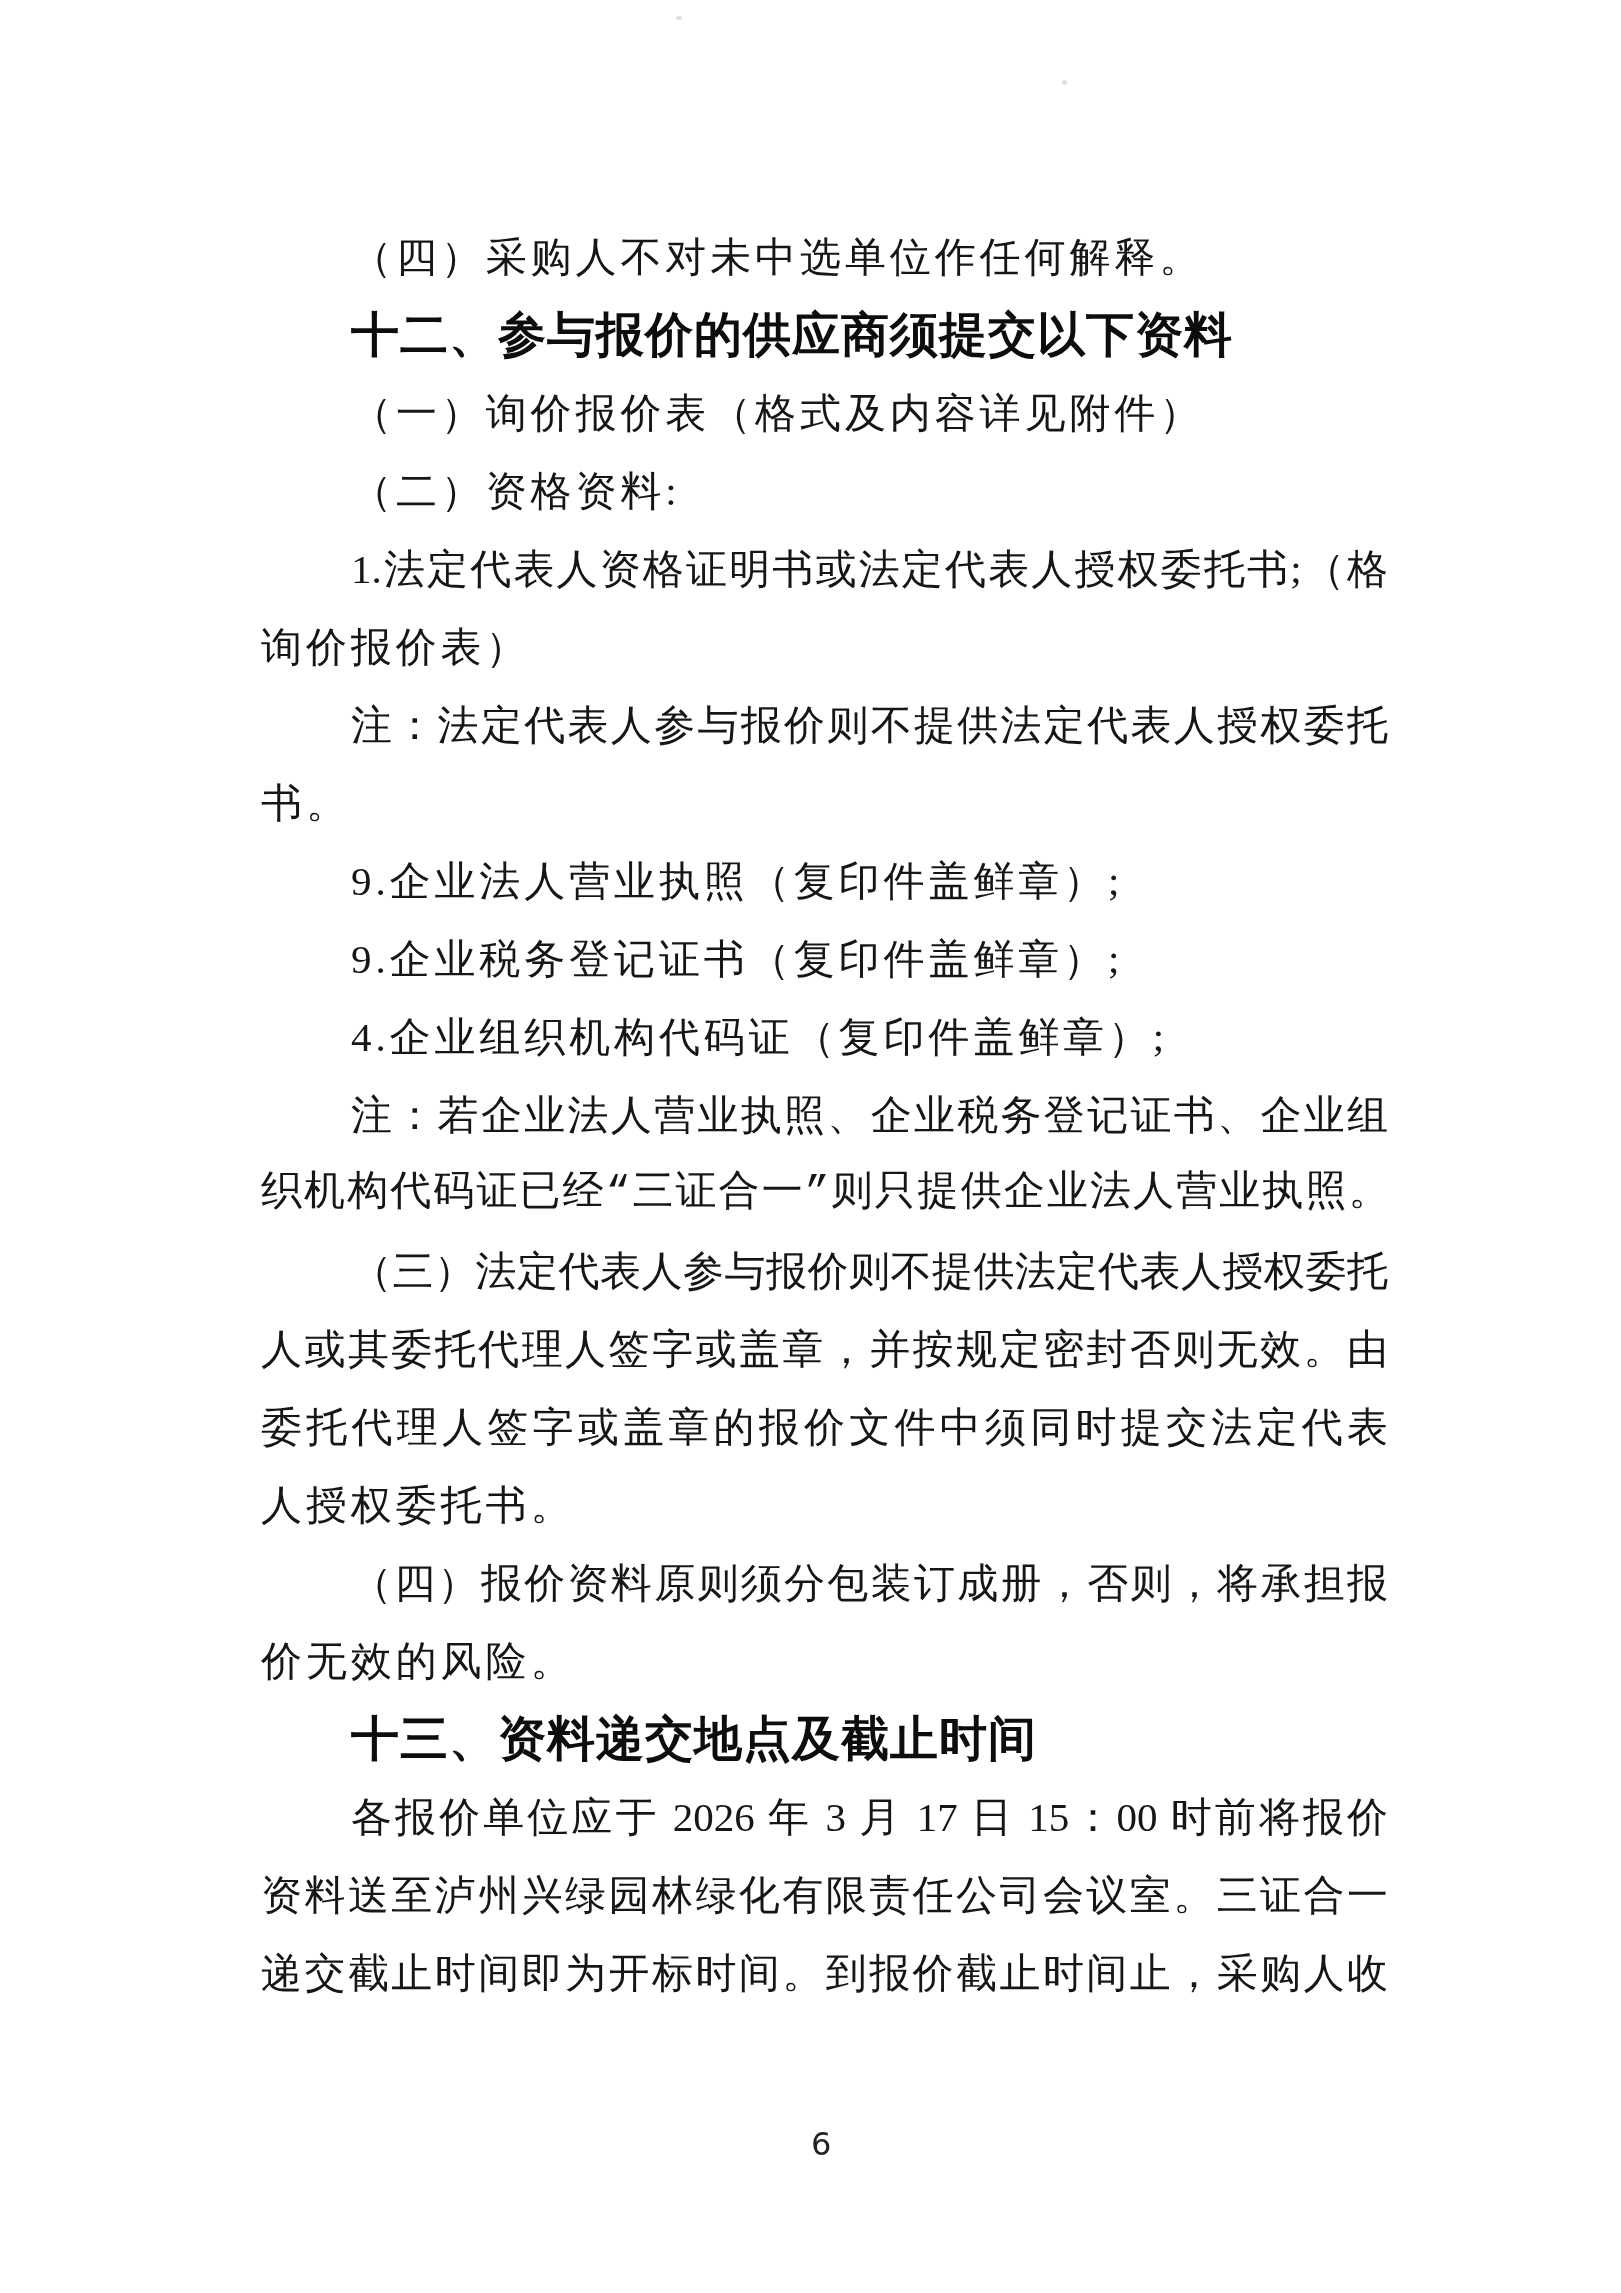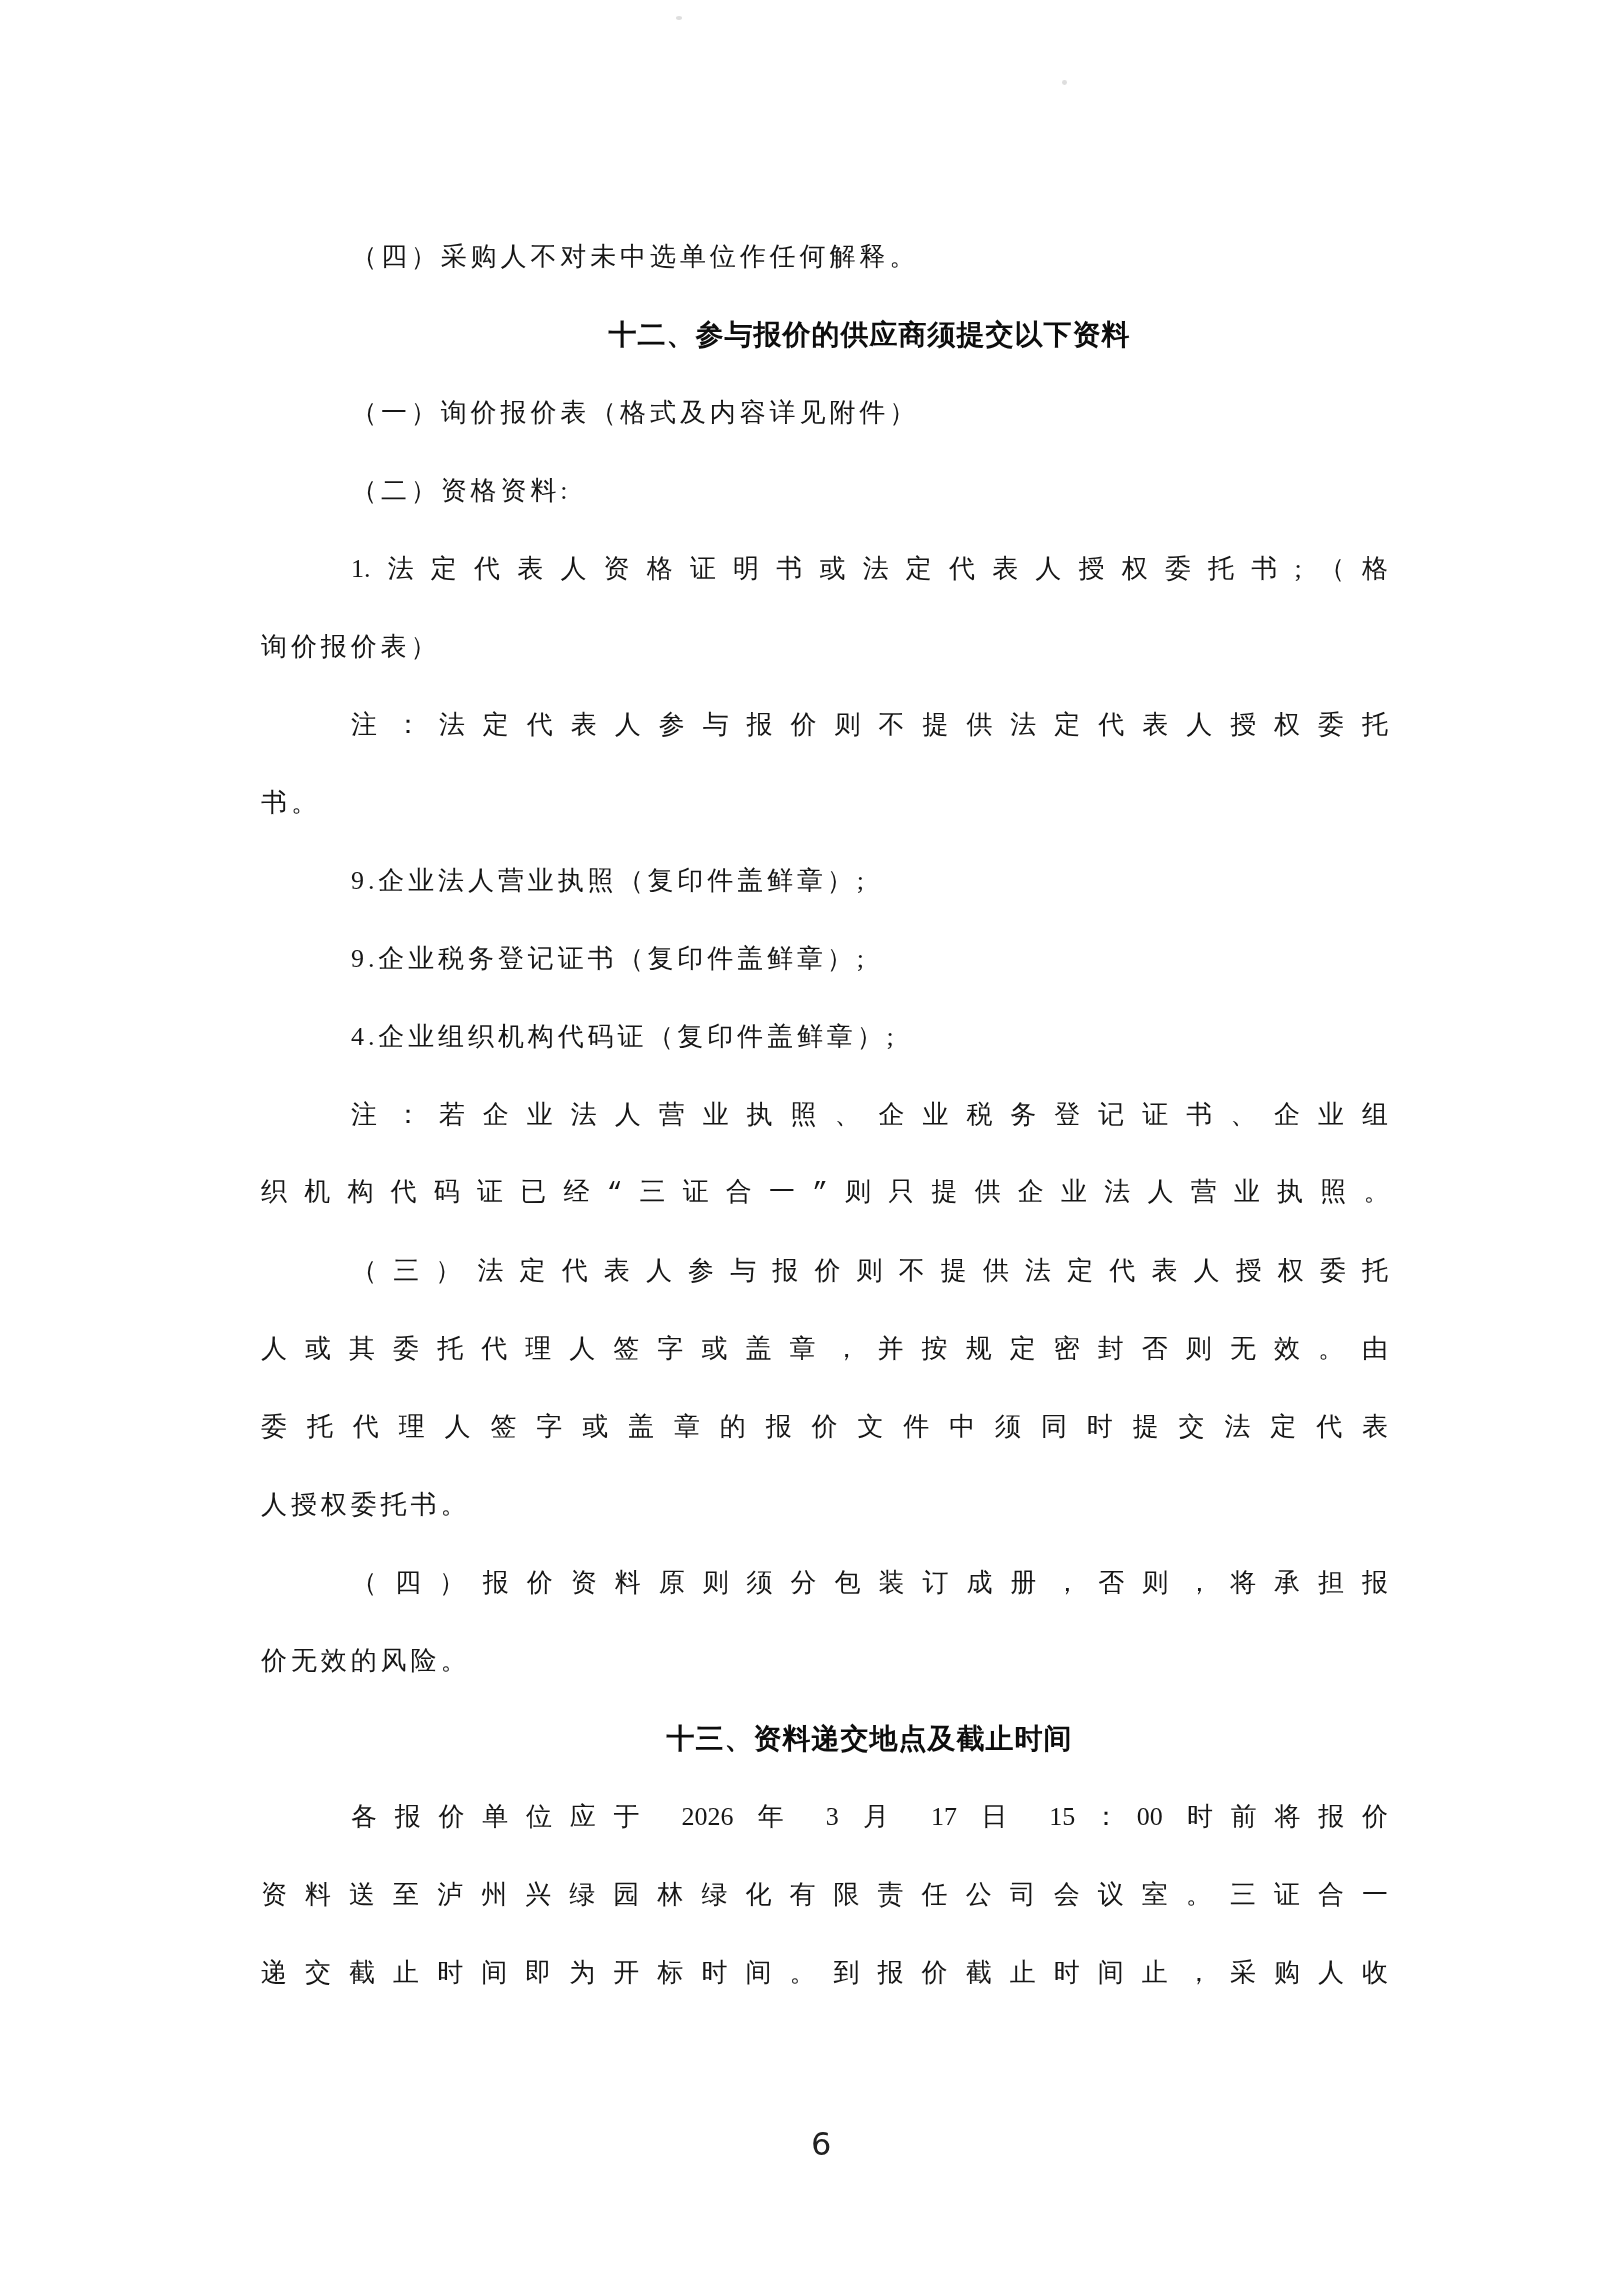--- a/index.html
+++ b/index.html
@@ -17,21 +17,21 @@
   }
   .text-block {
     position: absolute;
     left: 261px;
     top: 218px;
     width: 1127px;
   }
   .line {
     height: 78px;
     line-height: 78px;
-    font-size: 26px;
+    font-size: 41px;
     letter-spacing: 3.9px;
     color: #161616;
     white-space: nowrap;
     text-align: left;
   }
   .line.indent {
     padding-left: 90px;
   }
   .line.fill {
     letter-spacing: 0;
@@ -39,24 +39,23 @@
     text-align: justify;
     text-align-last: justify;
   }
   .line.tight {
     letter-spacing: -1.5px;
     font-family: Liberation Mono, monospace;
   }
   .line.heading {
     font-family: Liberation Sans, sans-serif;
     font-weight: 700;
-    font-size: 28px;
+    font-size: 48px;
     letter-spacing: 1px;
     color: #0d0d0d;
-    text-align: center;
   }
   .page-number {
     position: absolute;
     left: 0;
     top: 2115px;
     width: 100%;
     height: 59px;
     line-height: 59px;
     text-align: center;
     padding-left: 21.6px;

